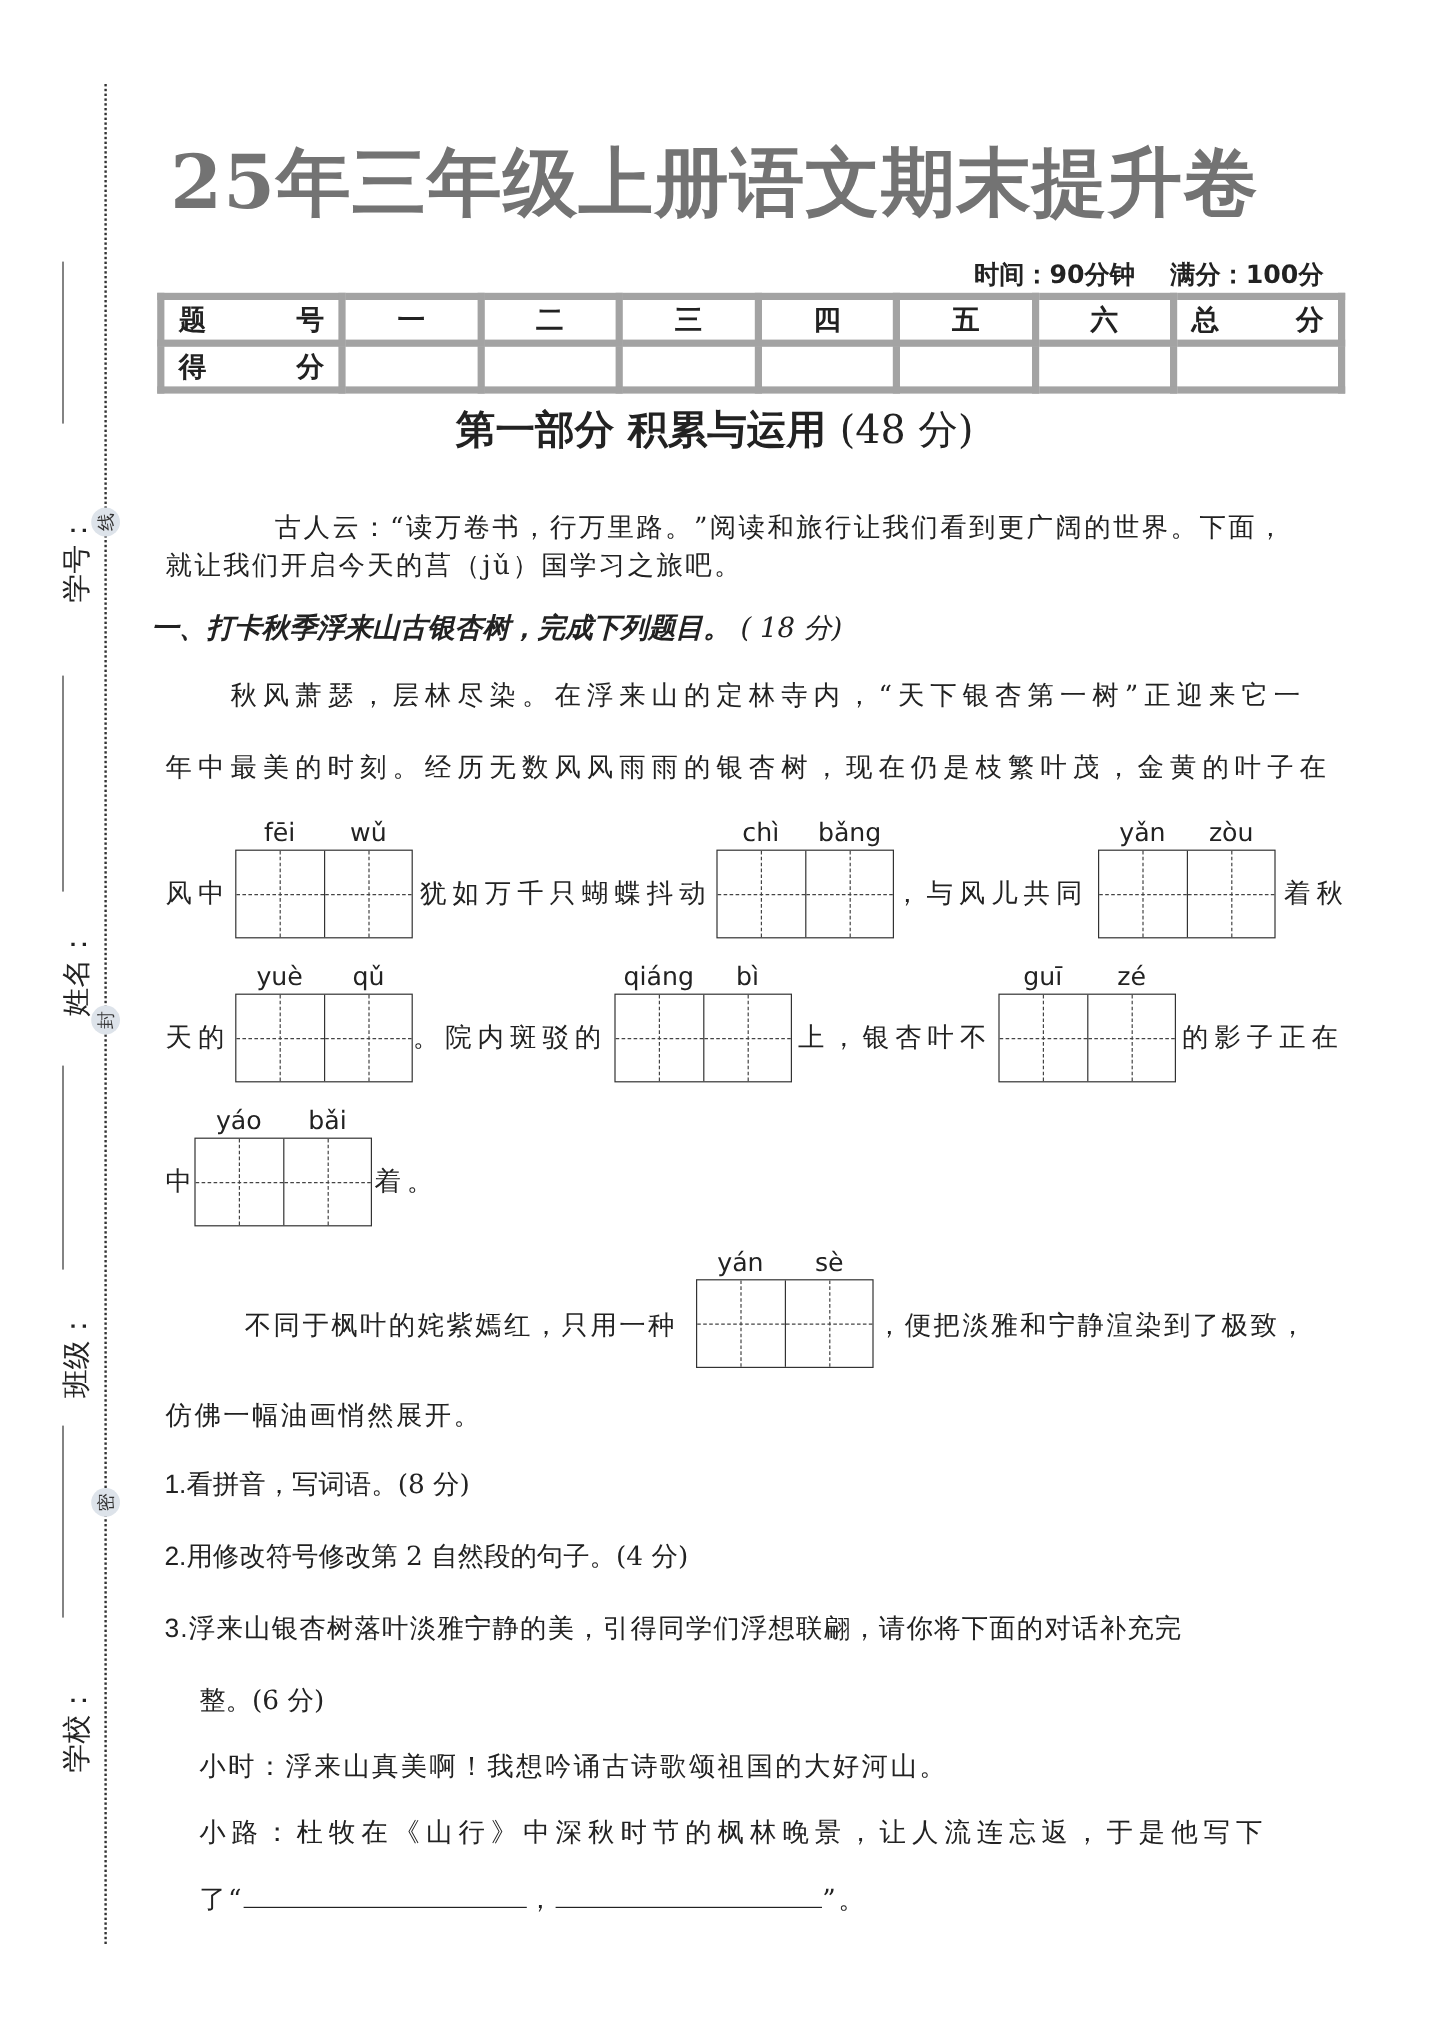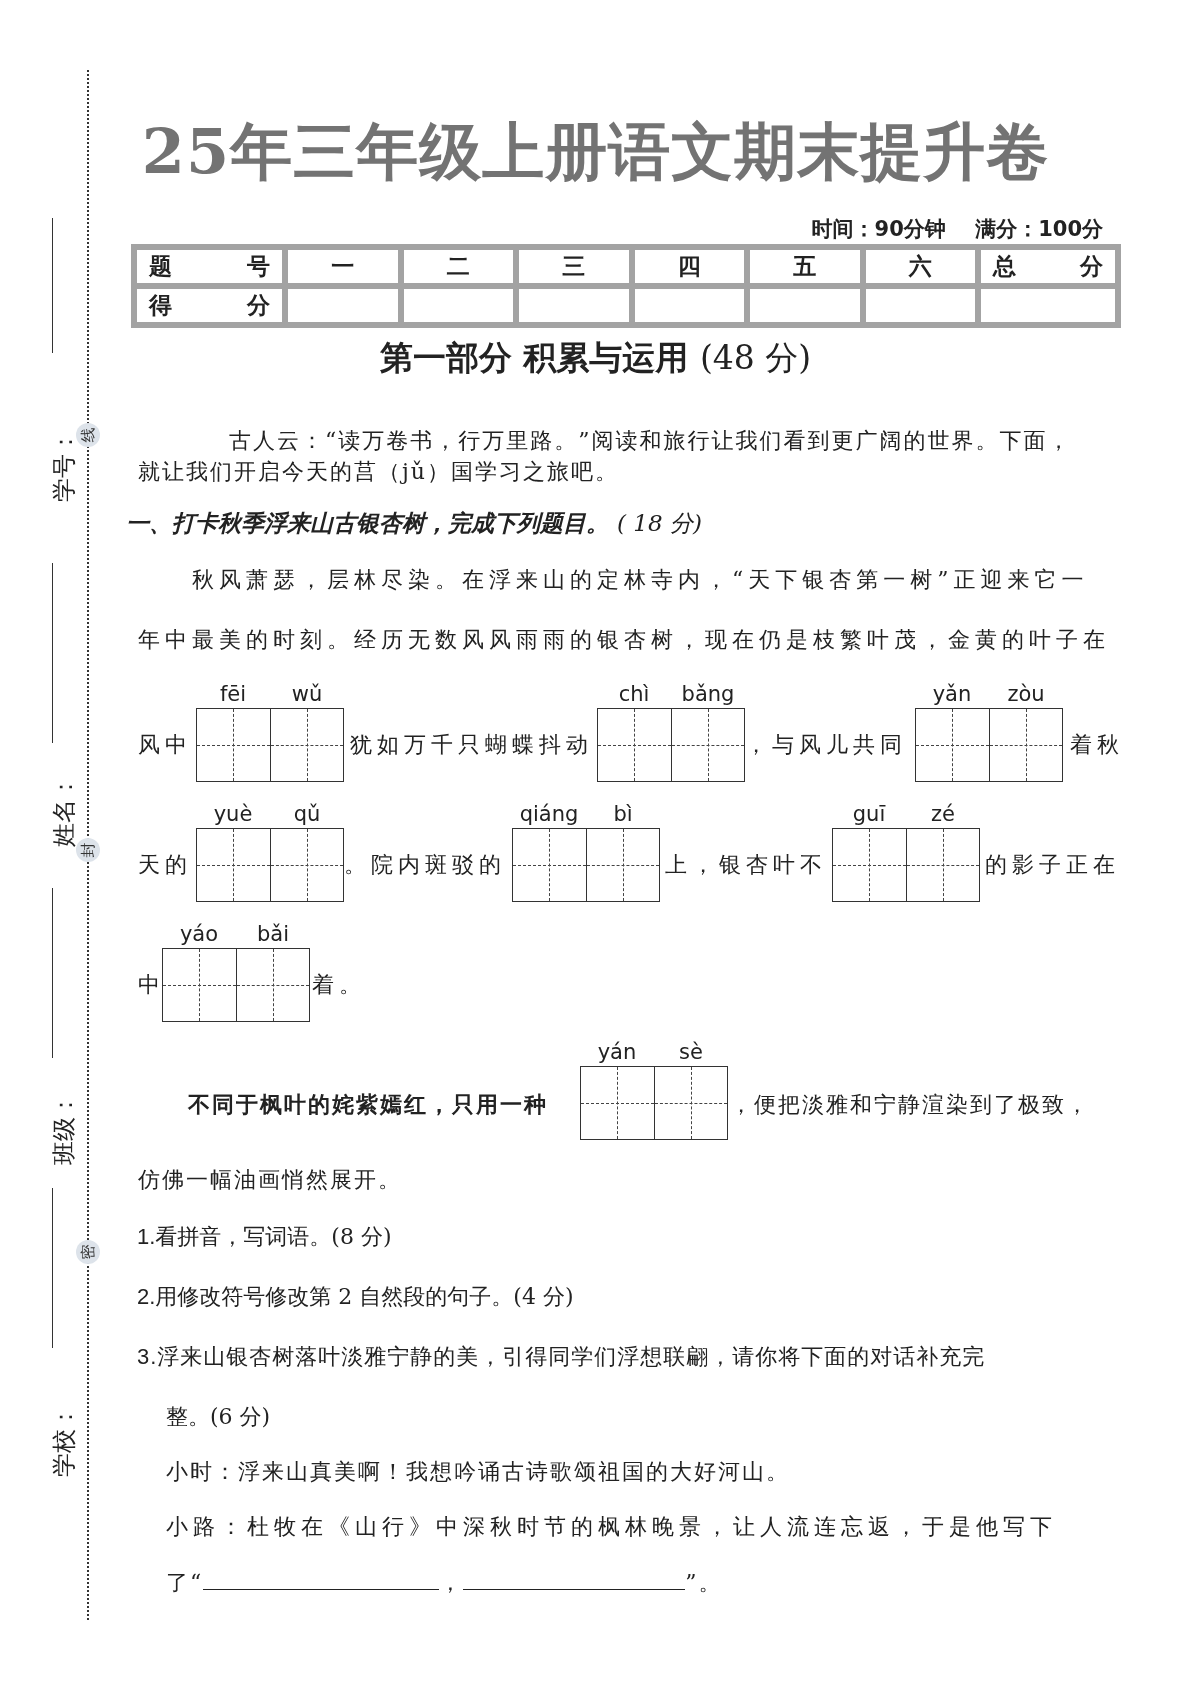--- a/index.html
+++ b/index.html
@@ -197,21 +197,21 @@
 
 <div class="line" style="top:970px;left:138px;">中</div>
 <div class="pinyin" style="top:922px;left:162px;">yáo</div>
 <div class="pinyin" style="top:922px;left:236px;">bǎi</div>
 <div class="grid-pair" style="top:948px;left:162px;">
     <div class="grid-cell"></div>
     <div class="grid-cell"></div>
   </div>
 <div class="line" style="top:970px;left:312px;">着。</div>
 
-<div class="line" style="top:1090px;left:188px;letter-spacing:2px;font-weight:bold;">不同于枫叶的姹紫嫣红，只用一种</div>
+<div class="line" style="top:1090px;left:204px;letter-spacing:2px;">不同于枫叶的姹紫嫣红，只用一种</div>
 <div class="pinyin" style="top:1040px;left:580px;">yán</div>
 <div class="pinyin" style="top:1040px;left:654px;">sè</div>
 <div class="grid-pair" style="top:1066px;left:580px;">
     <div class="grid-cell"></div>
     <div class="grid-cell"></div>
   </div>
 <div class="line" style="top:1090px;left:730px;letter-spacing:2px;">，便把淡雅和宁静渲染到了极致，</div>
 
 <div class="line" style="top:1165px;left:138px;letter-spacing:2px;">仿佛一幅油画悄然展开。</div>
 

